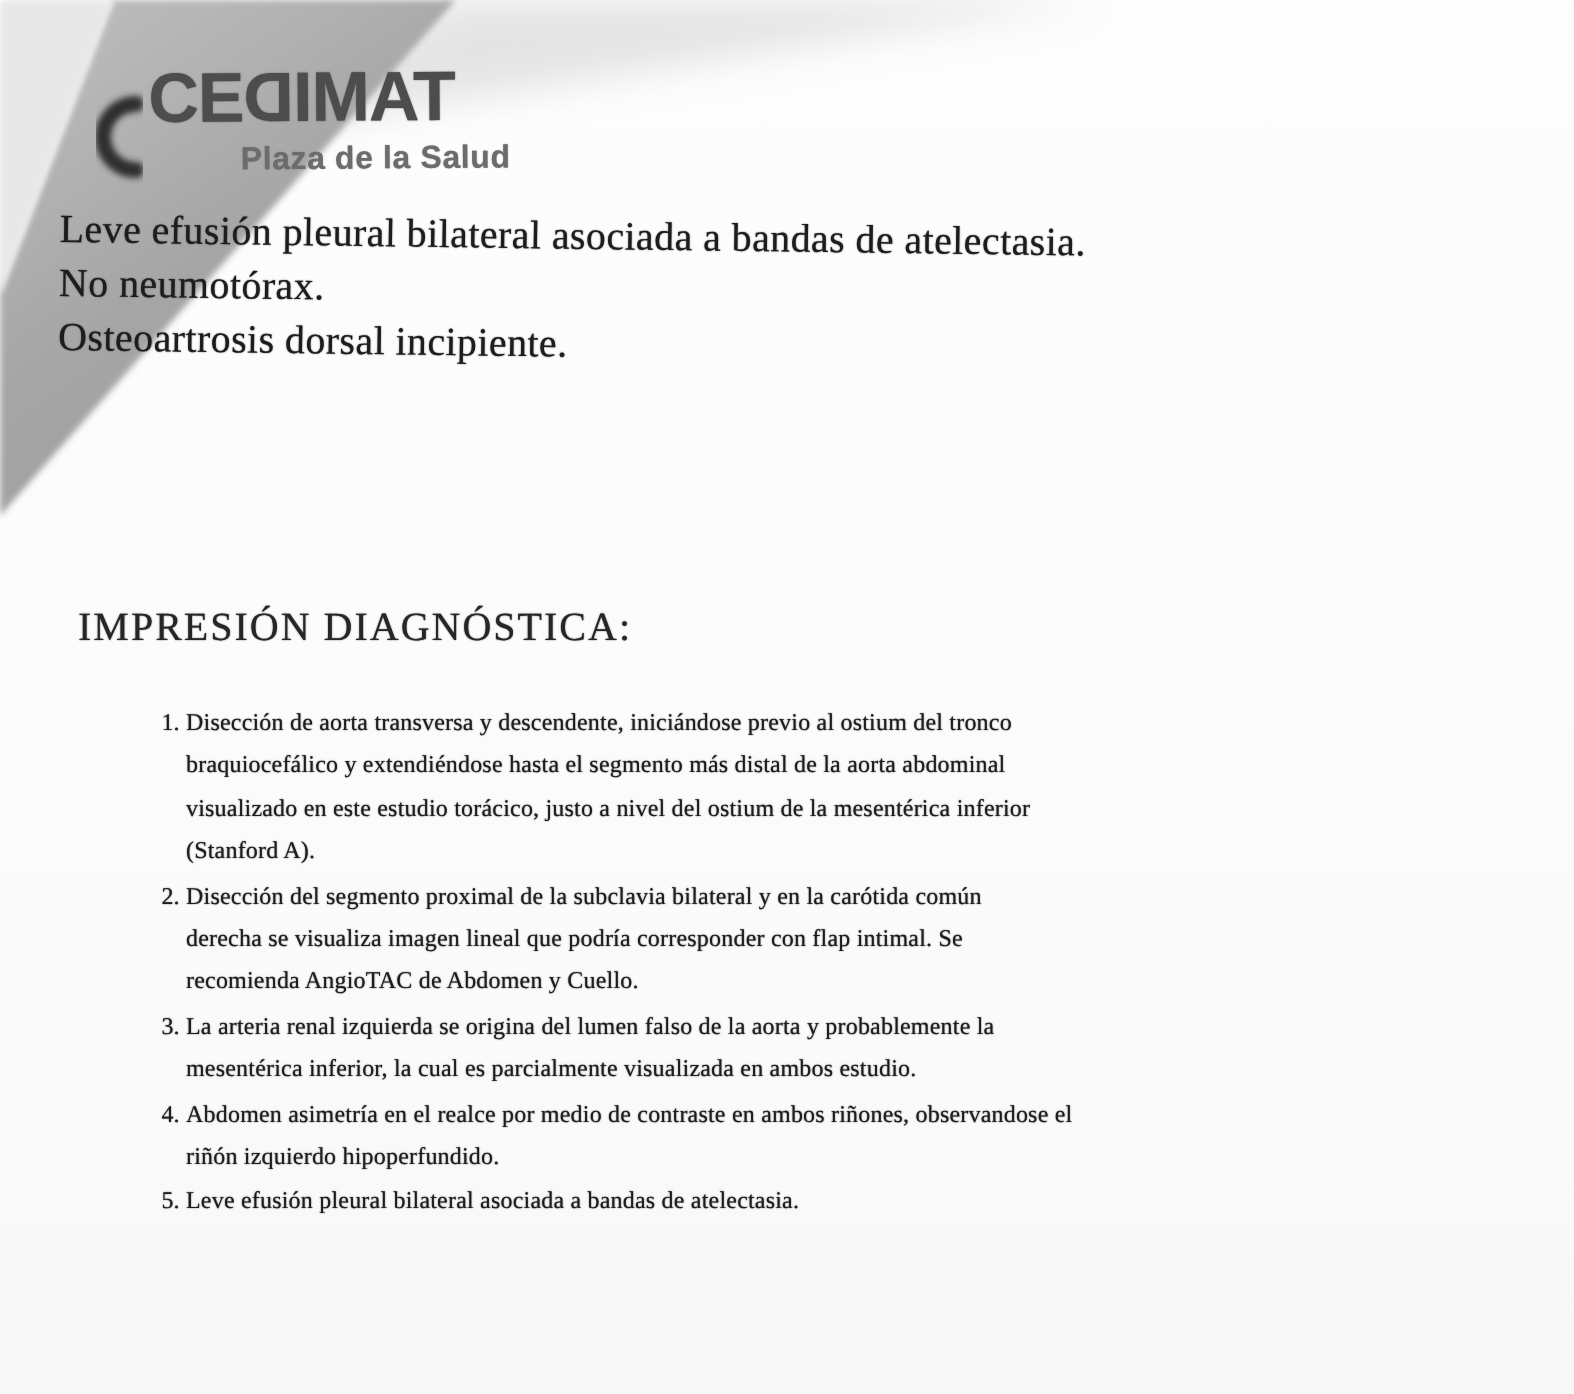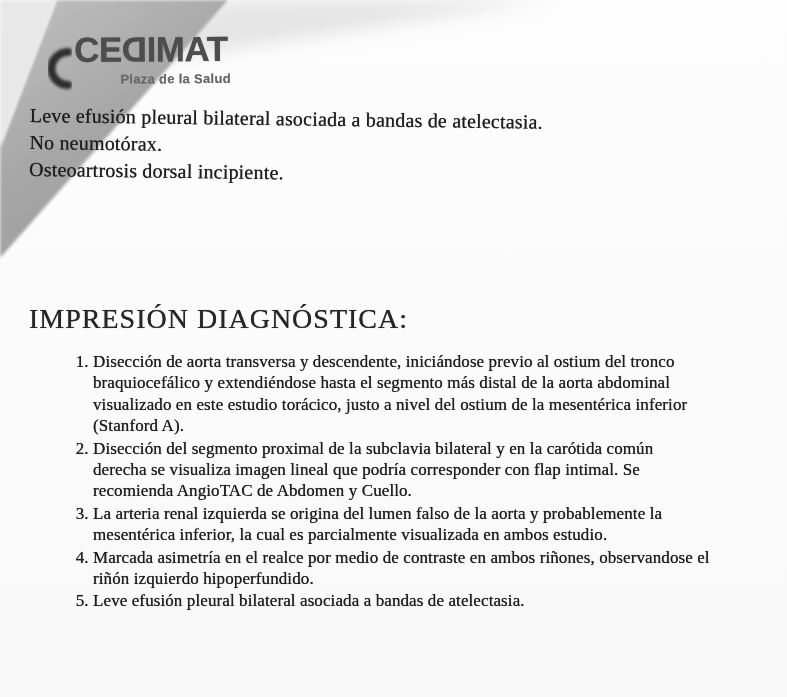--- a/index.html
+++ b/index.html
@@ -43,21 +43,21 @@
     text-shadow: 0 0 0.8px rgba(70,70,70,0.85);
     white-space: nowrap;
   }
   .brand-name .mirror-d {
     display: inline-block;
     transform: scaleX(-1);
   }
   .brand-tagline {
     font-family: "Liberation Sans", sans-serif;
     font-weight: 700;
-    font-size: 13px;
+    font-size: 16px;
     letter-spacing: 0.3px;
     color: #6c6c6c;
     margin-top: 2px;
     margin-left: 46px;
     text-shadow: 0 0 0.6px rgba(100,100,100,0.8);
     white-space: nowrap;
   }
 
   
   .scan-text {
@@ -74,36 +74,36 @@
     transform: rotate(0.75deg);
     transform-origin: left top;
     font-size: 20px;
     line-height: 27px;
     letter-spacing: 0.2px;
   }
 
   
   .impression-heading {
     position: absolute;
-    left: 29px;
+    left: 39px;
     top: 303px;
-    font-size: 28px;
+    font-size: 20px;
     letter-spacing: 1px;
     color: #262626;
   }
   .impression-list-wrap {
     position: absolute;
     left: 36px;
     top: 351px;
     width: 740px;
   }
   .impression-list {
     margin: 0;
     padding: 0 0 0 57px;
-    font-size: 17px;
+    font-size: 12px;
     line-height: 21.4px;
     letter-spacing: 0.1px;
   }
   .impression-list li {
     white-space: pre-line;
     margin: 0 0 1px 0;
     padding: 0;
   }
 </style>
 </head>
@@ -150,17 +150,17 @@
   <ol class="impression-list scan-text">
     <li>Disección de aorta transversa y descendente, iniciándose previo al ostium del tronco
 braquiocefálico y extendiéndose hasta el segmento más distal de la aorta abdominal
 visualizado en este estudio torácico, justo a nivel del ostium de la mesentérica inferior
 (Stanford A).</li>
     <li>Disección del segmento proximal de la subclavia bilateral y en la carótida común
 derecha se visualiza imagen lineal que podría corresponder con flap intimal. Se
 recomienda AngioTAC de Abdomen y Cuello.</li>
     <li>La arteria renal izquierda se origina del lumen falso de la aorta y probablemente la
 mesentérica inferior, la cual es parcialmente visualizada en ambos estudio.</li>
-    <li>Marcada asimetría en el realce por medio de contraste en ambos riñones, observandose el
+    <li>Abdomen asimetría en el realce por medio de contraste en ambos riñones, observandose el
 riñón izquierdo hipoperfundido.</li>
     <li>Leve efusión pleural bilateral asociada a bandas de atelectasia.</li>
   </ol>
 </div>
 
 </body></html>

